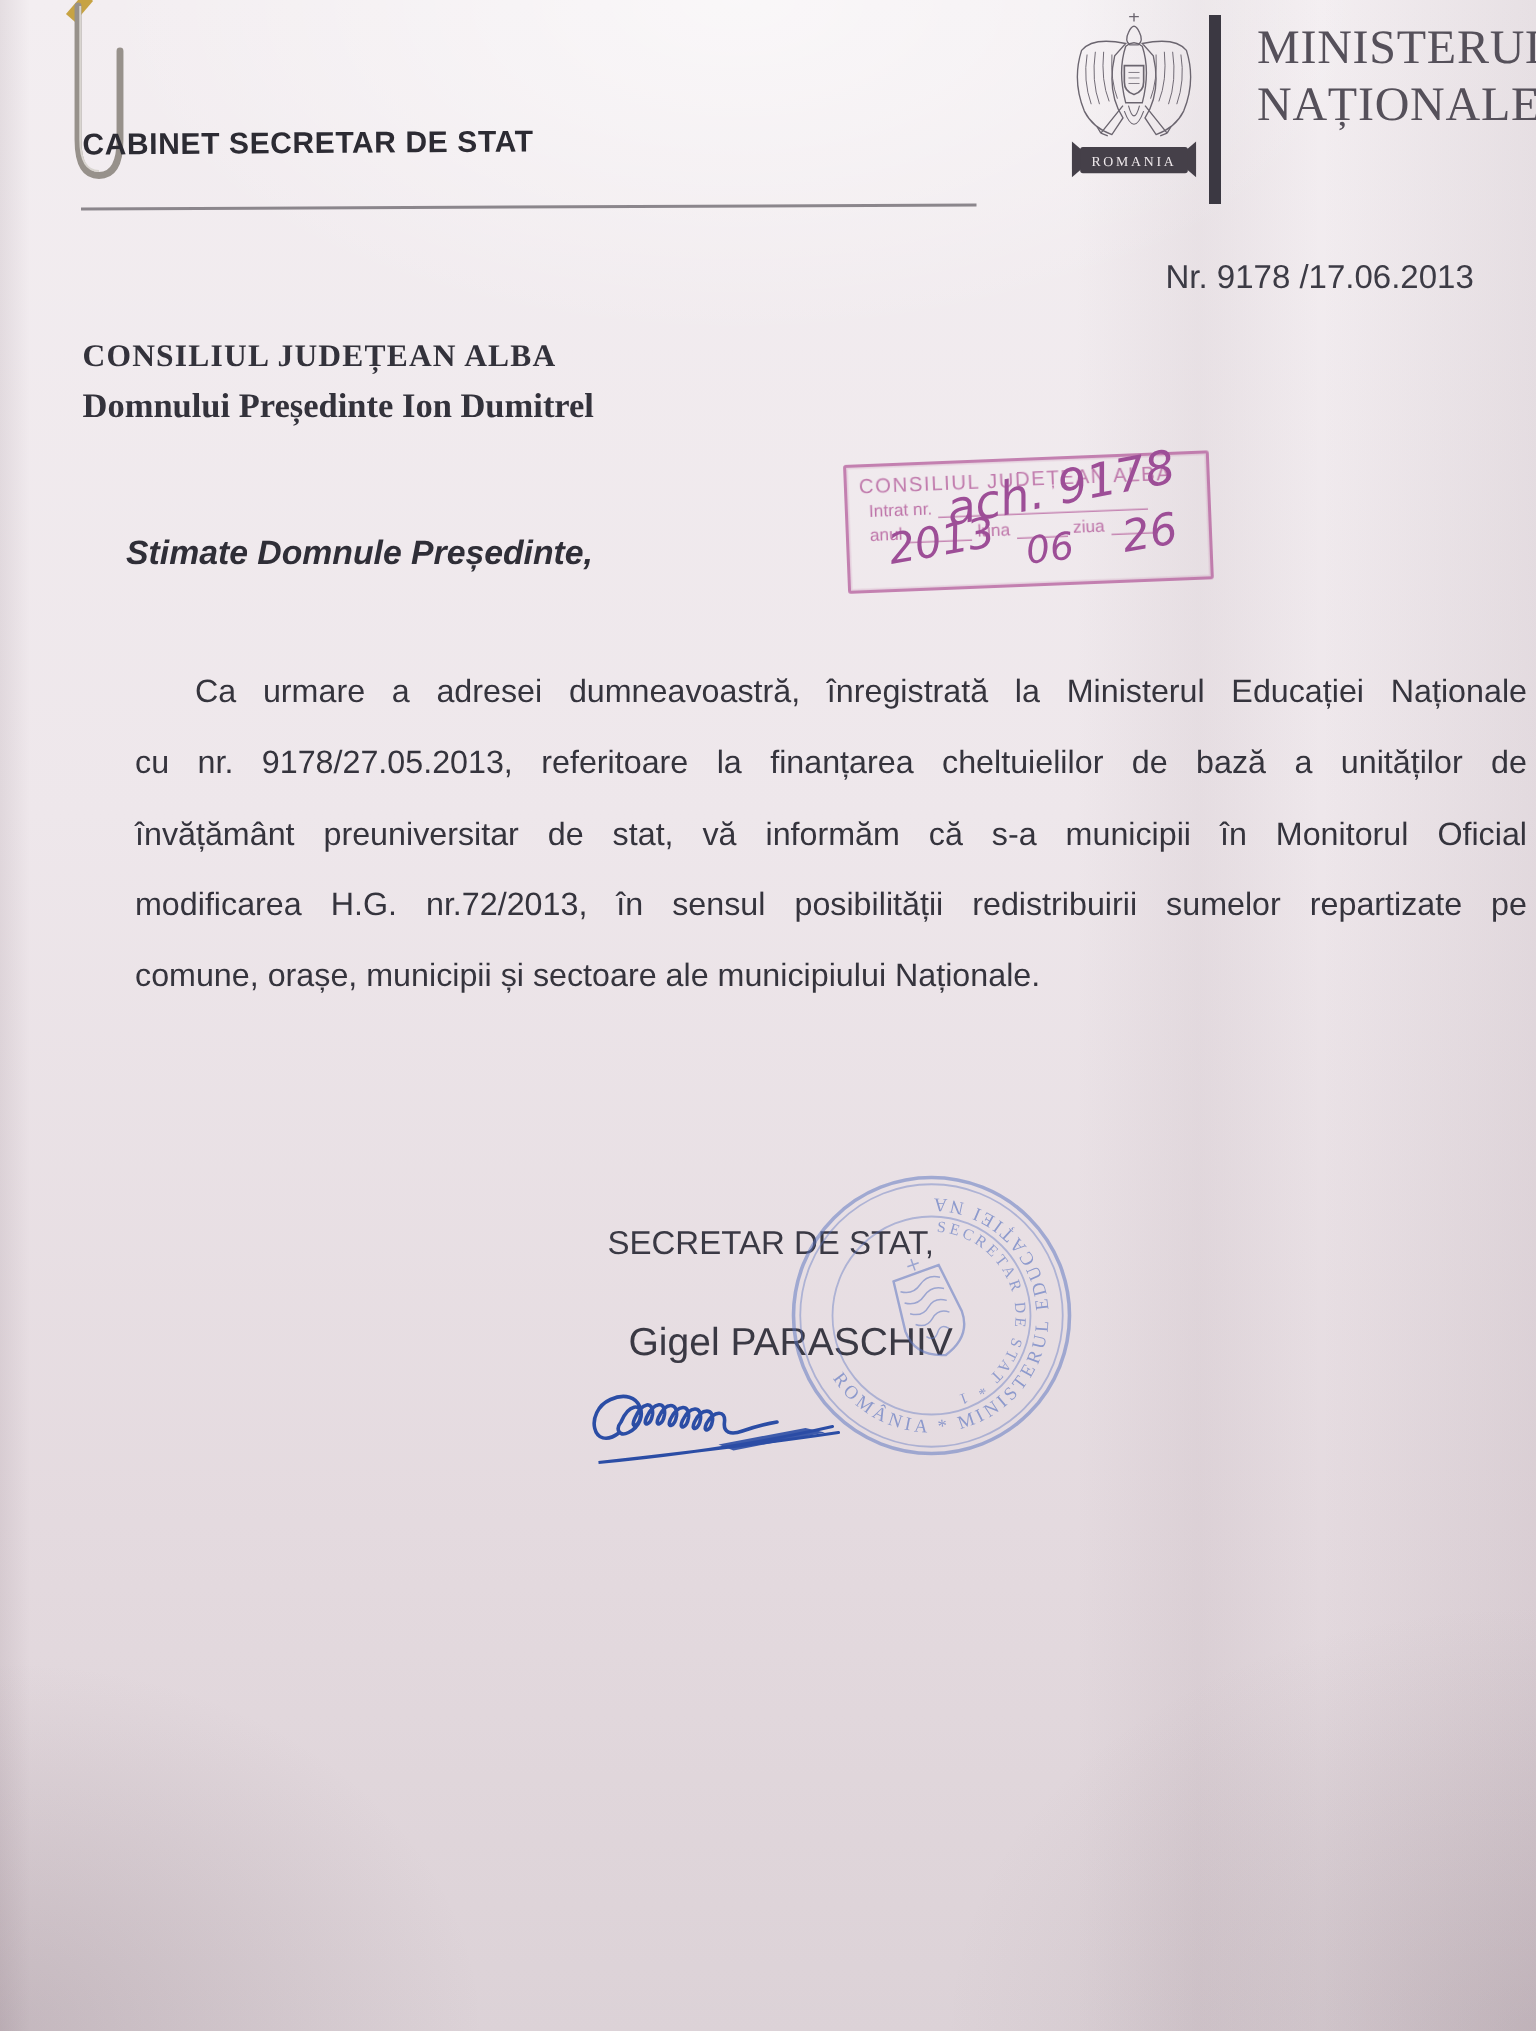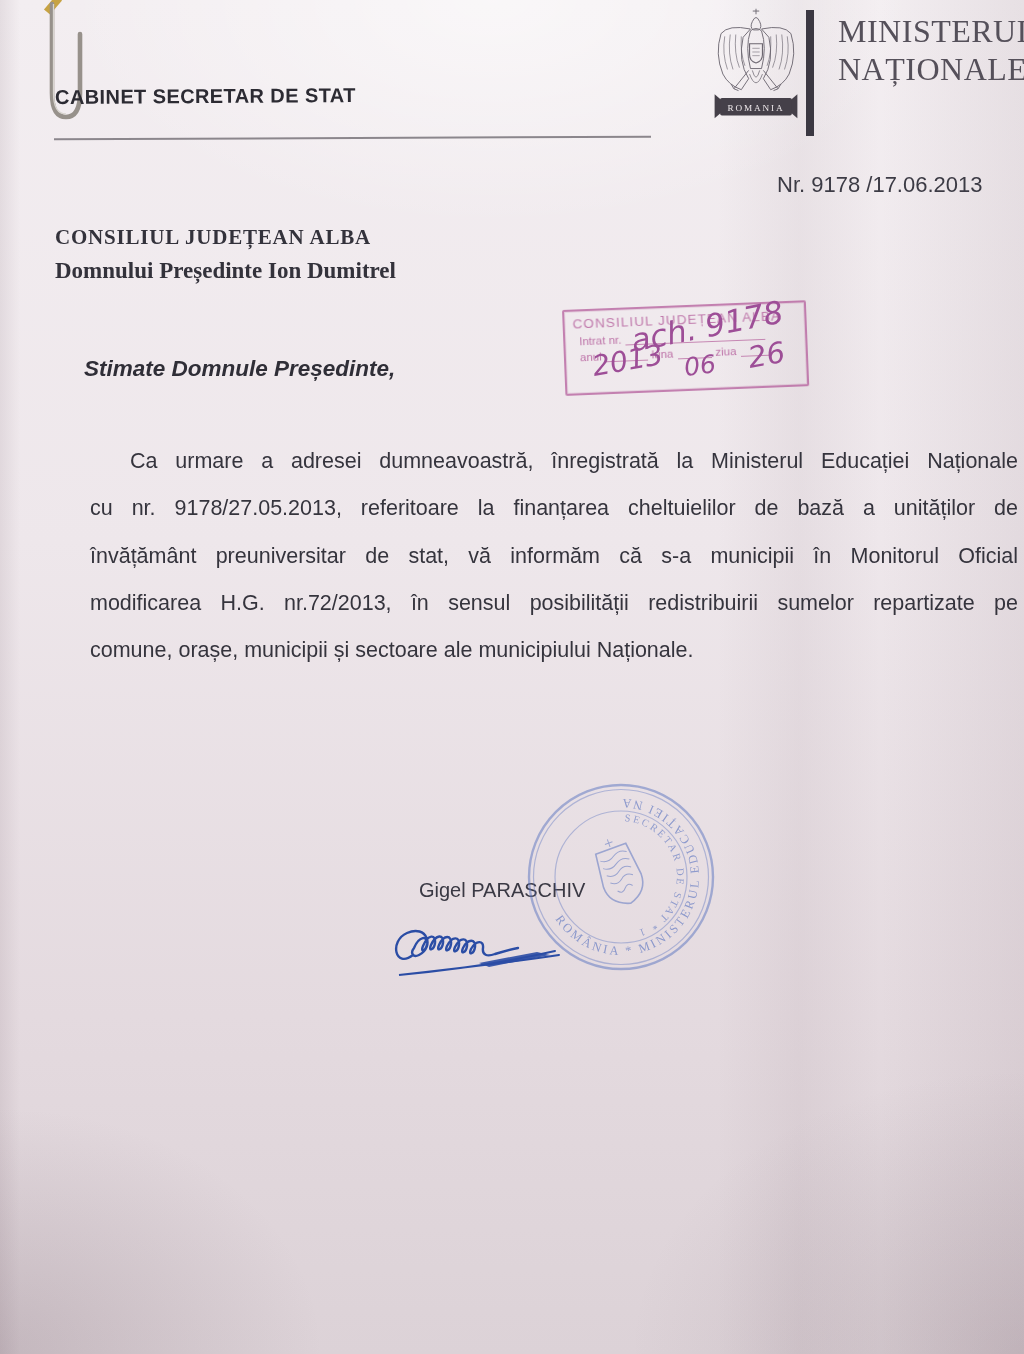--- a/index.html
+++ b/index.html
@@ -21,21 +21,21 @@
   .ministry { left:838px; top:12px; font-family:"Liberation Serif", serif; font-size:32px; line-height:38px; letter-spacing:.5px; color:#55505a; }
   .regnum { left:745px; top:172px; font-size:22px; color:#3c3b45;margin-left:32px; }
   .org { left:55px; top:225px; font-family:"Liberation Serif", serif; font-weight:bold; font-size:21px; letter-spacing:.8px; color:#33323b; }
   .recipient { left:55px; top:258px; font-family:"Liberation Serif", serif; font-weight:bold; font-size:23px; color:#33323b; }
   .salutation { left:84px; top:356px; font-size:22.5px; font-weight:bold; font-style:italic; color:#2f2e37; }
   .letter-body { left:48px; top:438px; width:928px; font-size:21.5px; line-height:47.3px; color:#35343d;margin-left:42px; }
   .bline { text-align:justify; text-align-last:justify; white-space:normal; }
   .bline.first { padding-left:40px; }
   .bline.last { text-align-last:left; }
   .sig-title { left:405px; top:816px; font-size:22px; color:#3a3944; }
-  .sig-name { left:419px; top:879px; font-size:20px; color:#3a3944; }
+  .sig-name { left:419px; top:879px; font-size:26px; color:#3a3944; }
   
   .entry-stamp {
     left:562px; top:310px; width:240px; height:82px;
     border:2.5px solid rgba(178,88,152,0.72); border-radius:2px;
     transform:rotate(-2.3deg); transform-origin:left top;
     color:rgba(176,84,150,0.88); filter:blur(0.3px);
     box-shadow:inset 0 0 0 1px rgba(178,88,152,0.18);
   }
   .es-org { margin:5px 6px 0 8px; font-size:13.5px; letter-spacing:1.1px; white-space:nowrap; opacity:.85; }
   .es-row { margin:3px 0 0 14px; font-size:11.5px; display:flex; align-items:flex-end; gap:4px; opacity:.9; }
@@ -118,20 +118,21 @@
   <div class="abs salutation">Stimate Domnule Președinte,</div>
 
   <div class="abs letter-body">
     <div class="bline first">Ca urmare a adresei dumneavoastră, înregistrată la Ministerul Educației Naționale</div>
     <div class="bline">cu nr. 9178/27.05.2013, referitoare la finanțarea cheltuielilor de bază a unităților de</div>
     <div class="bline">învățământ preuniversitar de stat, vă informăm că s-a municipii în Monitorul Oficial</div>
     <div class="bline">modificarea H.G. nr.72/2013, în sensul posibilității redistribuirii sumelor repartizate pe</div>
     <div class="bline last">comune, orașe, municipii și sectoare ale municipiului Naționale.</div>
   </div>
 
+  <div class="abs sig-title">SECRETAR DE STAT,</div>
   <div class="abs sig-name">Gigel PARASCHIV</div>
 
   <svg class="abs" style="left:521px; top:777px; opacity:0.82;" width="200" height="200" viewBox="0 0 200 200">
     <g stroke="#5b74c0" fill="none">
       <circle cx="100" cy="100" r="92" stroke-width="2.4" opacity="0.62"></circle>
       <circle cx="100" cy="100" r="87.5" stroke-width="1.2" opacity="0.5"></circle>
       <circle cx="100" cy="100" r="66" stroke-width="1.2" opacity="0.5"></circle>
     </g>
     <defs>
       <path id="sealOuter" d="M100,22 A78,78 0 1,0 100,178 A78,78 0 1,0 100,22"></path>

